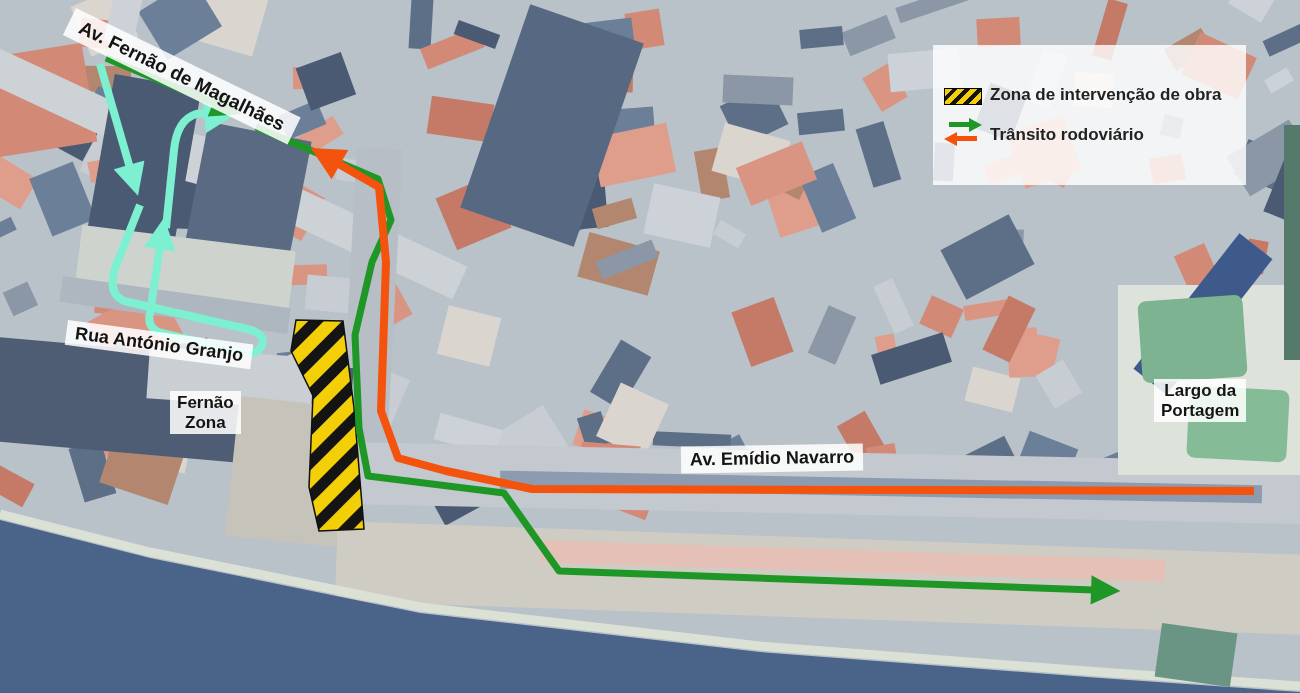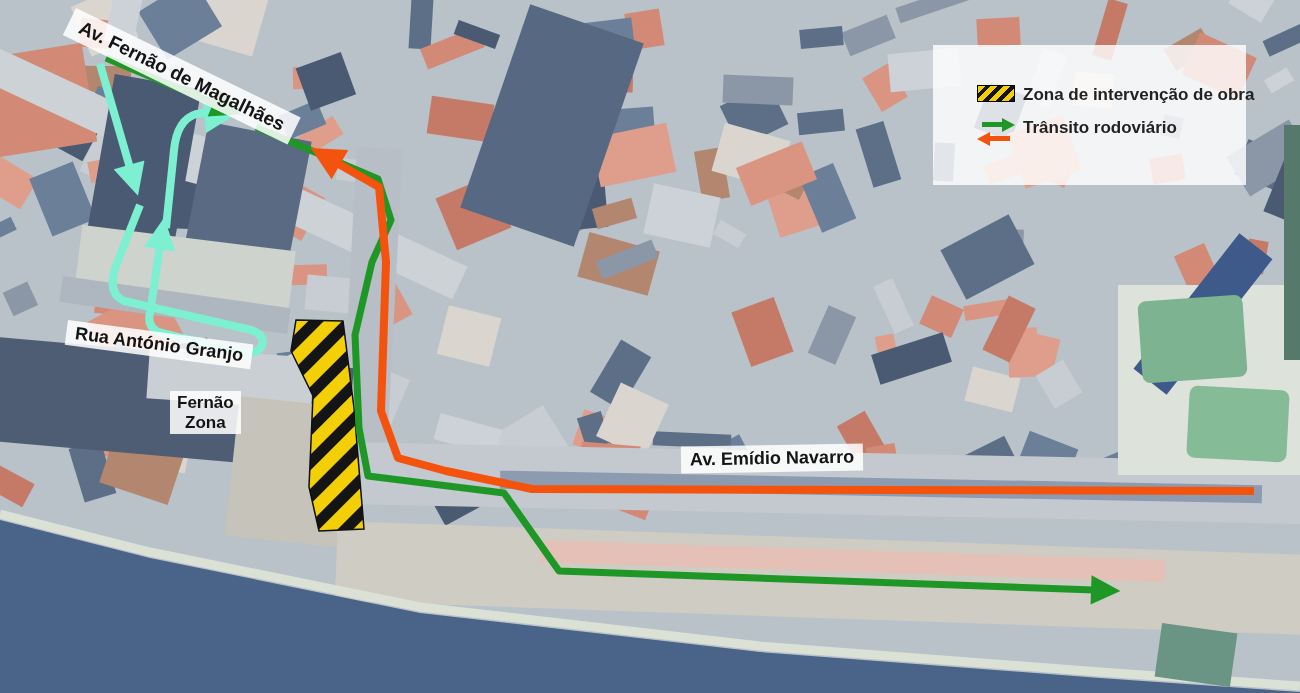--- a/index.html
+++ b/index.html
@@ -54,21 +54,21 @@
   .lbl-emidio {left:681px;top:445px;font-size:18px;transform:rotate(-1deg);padding:3px 9px;}
   .lbl-largo  {left:1154px;top:379px;font-size:17px;padding:2px 7px;}
 
   
   #legend{
     position:absolute;left:933px;top:45px;width:313px;height:140px;
     background:rgba(255,255,255,0.82);
     display:flex;flex-direction:column;justify-content:center;gap:13px;
     padding:6px 0;box-sizing:border-box;
   }
-  .lg-row{display:flex;align-items:flex-start;padding-left:33px;}
+  .lg-row{display:flex;align-items:flex-end;}
   .lg-icon{width:46px;margin-left:11px;flex:0 0 46px;display:flex;flex-direction:column;justify-content:center;}
   .lg-label{font-size:17px;font-weight:bold;color:#222;white-space:nowrap;}
   .sw-hatch{
     width:36px;height:15px;border:1px solid #000;
     background:repeating-linear-gradient(135deg,var(--c-hatch_yellow) 0 5px,var(--c-hatch_black) 5px 9px);
   }
   .arrow{display:flex;align-items:center;height:13px;}
   .shaft{height:5px;}
   .tri{width:0;height:0;}
   .ar-right .shaft{width:20px;background:var(--c-green);}
@@ -295,20 +295,24 @@
     <path class="rt-orange" marker-end="url(#ah-orange)" d="M 1254,491 L 532,489 L 446,471 L 398,458 L 381,411 L 386,262 L 379,187 L 337,163"></path>
   </svg>
 
   <div class="maplabel lbl-fernao">Av. Fernão de Magalhães</div>
   <div class="maplabel lbl-granjo">Rua António Granjo</div>
   <div class="maplabel lbl-estacao">
     <div>Fernão</div>
     <div>Zona</div>
   </div>
   <div class="maplabel lbl-emidio">Av. Emídio Navarro</div>
+  <div class="maplabel lbl-largo">
+    <div>Largo da</div>
+    <div>Portagem</div>
+  </div>
 
   <div id="legend">
     <div class="lg-row">
       <div class="lg-icon">
         <div class="sw-hatch"></div>
       </div>
       <div class="lg-label">Zona de intervenção de obra</div>
     </div>
     <div class="lg-row">
       <div class="lg-icon">

